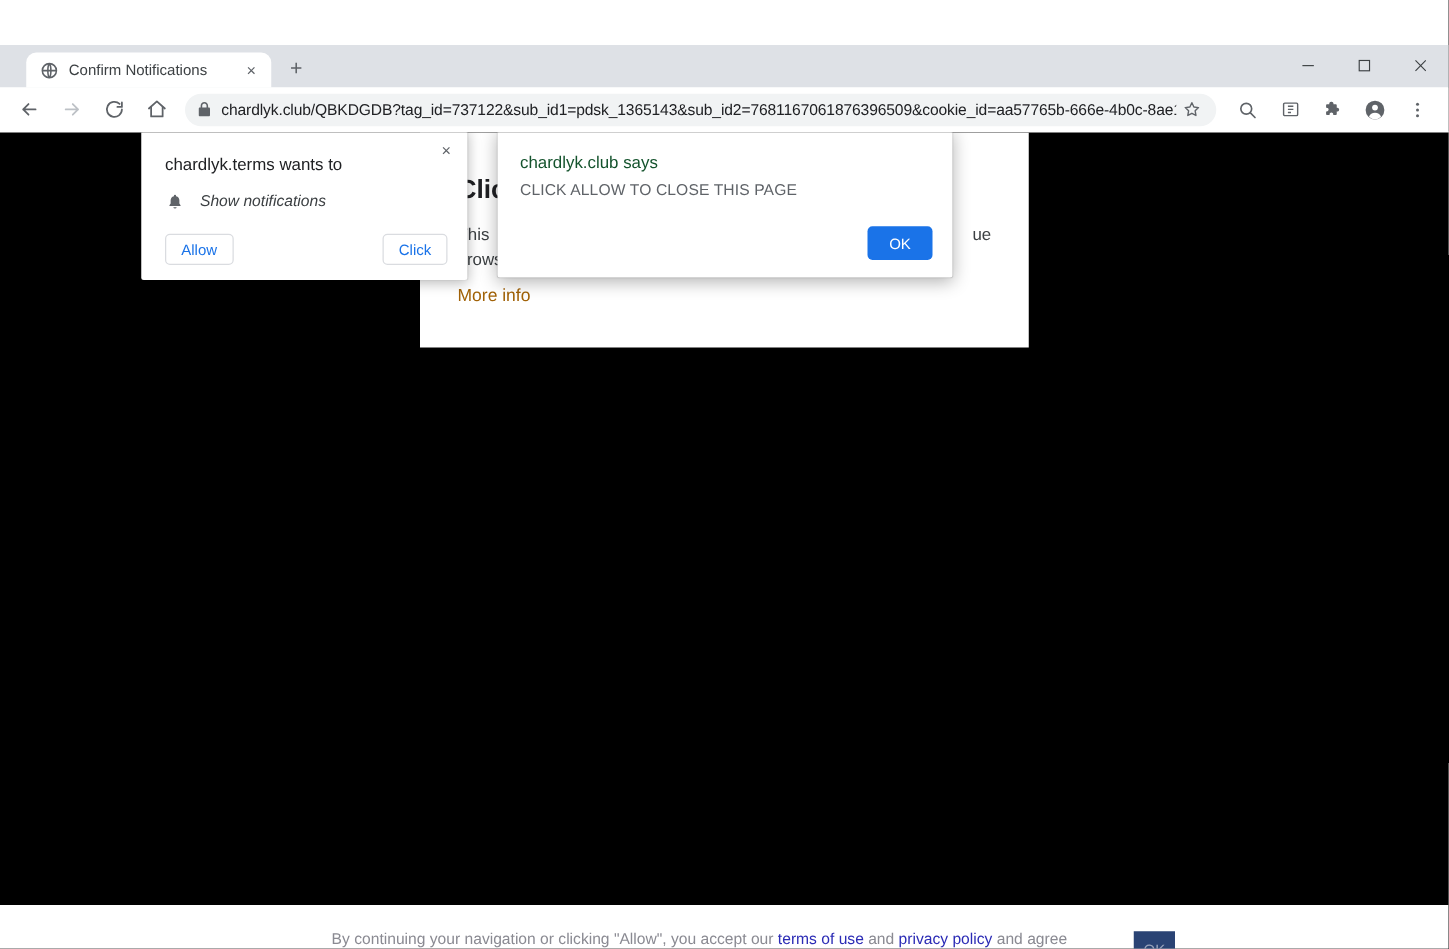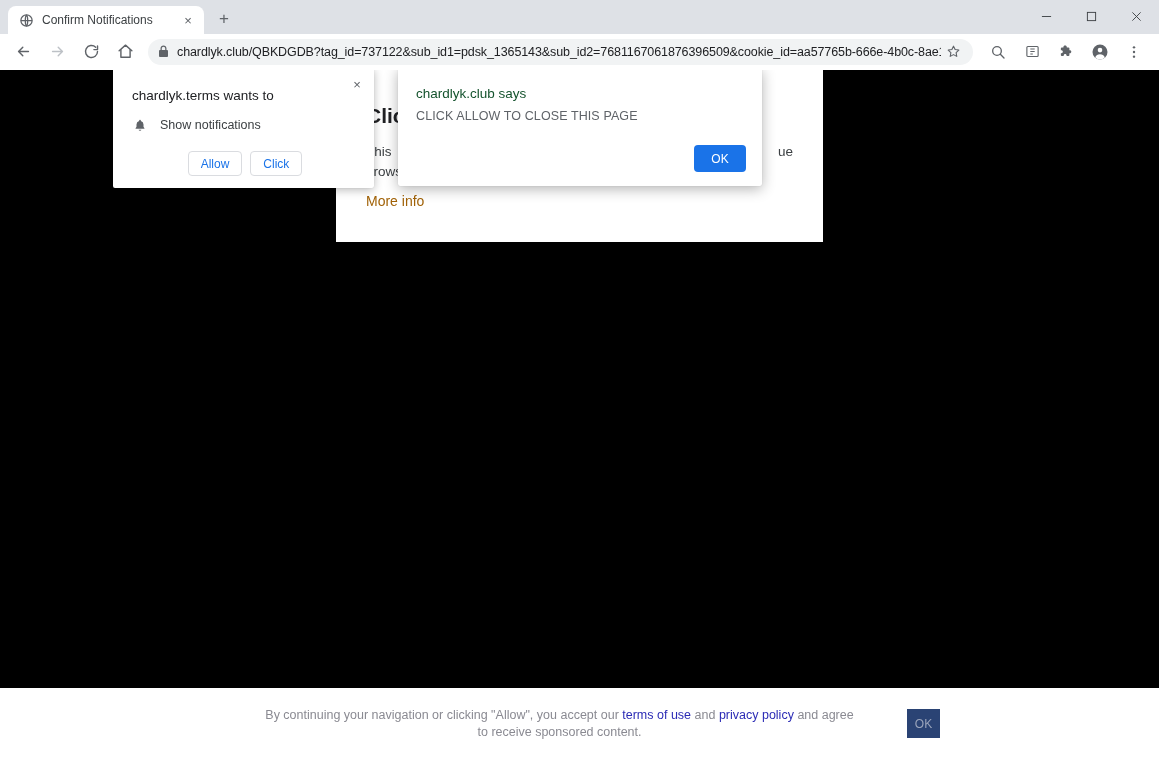--- a/index.html
+++ b/index.html
@@ -22,22 +22,23 @@
     overflow: hidden;
   }
 
   
   .tabstrip {
     position: relative;
     height: 34px;
     background: #dee1e6;
     display: flex;
     align-items: flex-end;
-    padding-left: 8px;
-    box-sizing: border-box;
+    padding-left: 21px;
+    box-sizing: border-box;
+    margin-top: 36px;
   }
   .tab {
     position: relative;
     display: flex;
     align-items: center;
     height: 28px;
     width: 196px;
     background: #ffffff;
     border-radius: 8px 8px 0 0;
     padding: 0 8px 0 10px;
@@ -289,37 +290,38 @@
   .perm-title {
     font-size: 13.5px;
     color: #202124;
     margin: 4px 0 14px 0;
   }
   .perm-row {
     display: flex;
     align-items: center;
     gap: 12px;
     margin-bottom: 18px;
+    font-style: italic;
   }
   .perm-bell {
     width: 16px;
     height: 16px;
     flex: 0 0 16px;
     display: flex;
     align-items: center;
     justify-content: center;
     color: #5f6368;
   }
   .perm-label {
     font-size: 12.5px;
     color: #3c4043;
   }
   .perm-actions {
     display: flex;
-    justify-content: center;
+    justify-content: space-between;
     gap: 8px;
     padding-bottom: 2px;
   }
   .obtn {
     min-width: 52px;
     height: 25px;
     background: #ffffff;
     border: 1px solid #dadce0;
     border-radius: 4px;
     color: #1a73e8;

